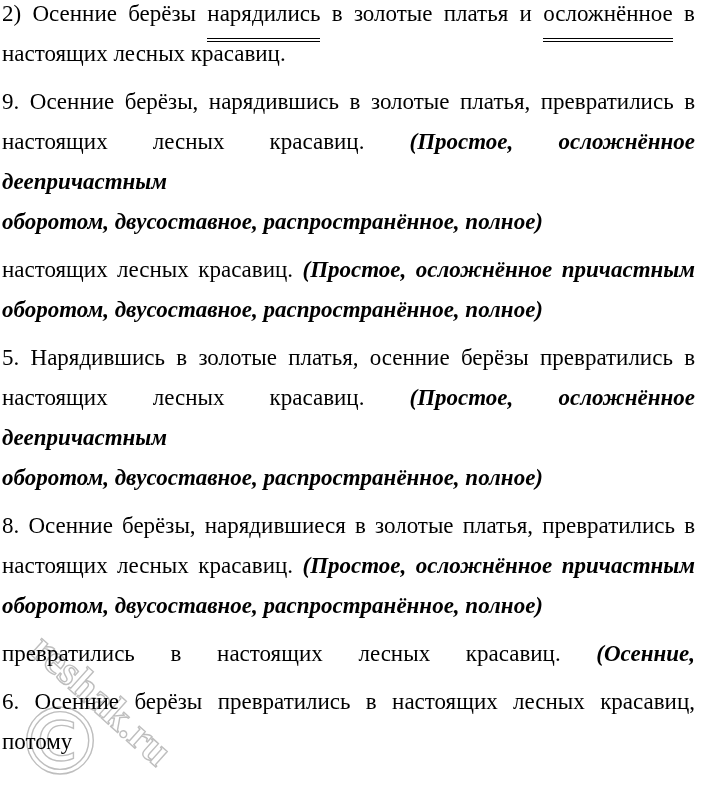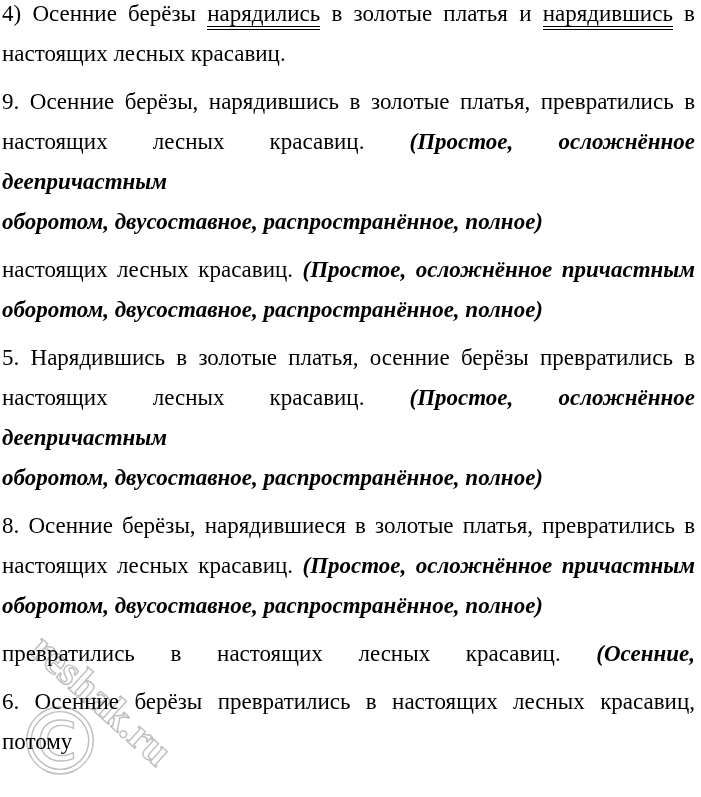--- a/index.html
+++ b/index.html
@@ -25,21 +25,21 @@
     line-height: 40px;
     text-align: justify;
   }
   .line.j {
     text-align-last: justify;
     -moz-text-align-last: justify;
   }
   .it { font-style: italic; font-weight: bold; }
   .u2 {
     border-bottom: 4px double #000000;
-    padding-bottom: 0px;
+    padding-bottom: 12px;
   }
   .watermark {
     position: absolute;
     left: 0;
     top: 0;
     z-index: 0;
     pointer-events: none;
   }
 </style>
 </head>
@@ -47,21 +47,21 @@
 
 <svg class="watermark" width="701" height="797" viewBox="0 0 701 797" xmlns="http://www.w3.org/2000/svg">
   <g fill="none" stroke="#b7b7b7" stroke-width="1.4" opacity="0.9">
     <text transform="translate(28,652) rotate(42)" font-family="Liberation Serif, DejaVu Serif, serif" font-weight="bold" font-size="42">reshak.ru</text>
     <text x="14" y="774" font-family="DejaVu Sans, sans-serif" font-size="92">©</text>
   </g>
 </svg>
 
 <div class="doc" id="doc">
     <div class="para">
-      <div class="line j"><span>4) Осенние берёзы </span><span class="u2">нарядились</span><span> в золотые платья и </span><span class="u2">нарядившись</span><span> в</span></div>
+      <div class="line j"><span>2) Осенние берёзы </span><span class="u2">нарядились</span><span> в золотые платья и </span><span class="u2">осложнённое</span><span> в</span></div>
       <div class="line"><span>настоящих лесных красавиц.</span></div>
     </div>
     <div class="para">
       <div class="line j"><span>9. Осенние берёзы, нарядившись в золотые платья, превратились в</span></div>
       <div class="line j"><span>настоящих лесных красавиц. </span><span class="it">(Простое, осложнённое деепричастным</span></div>
       <div class="line"><span class="it">оборотом, двусоставное, распространённое, полное)</span></div>
     </div>
     <div class="para">
       <div class="line j"><span>настоящих лесных красавиц. </span><span class="it">(Простое, осложнённое причастным</span></div>
       <div class="line"><span class="it">оборотом, двусоставное, распространённое, полное)</span></div>

